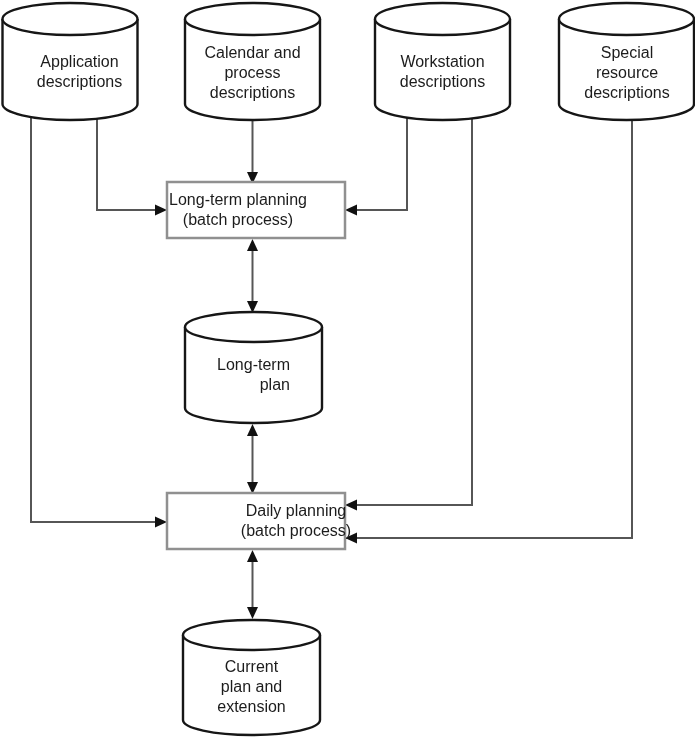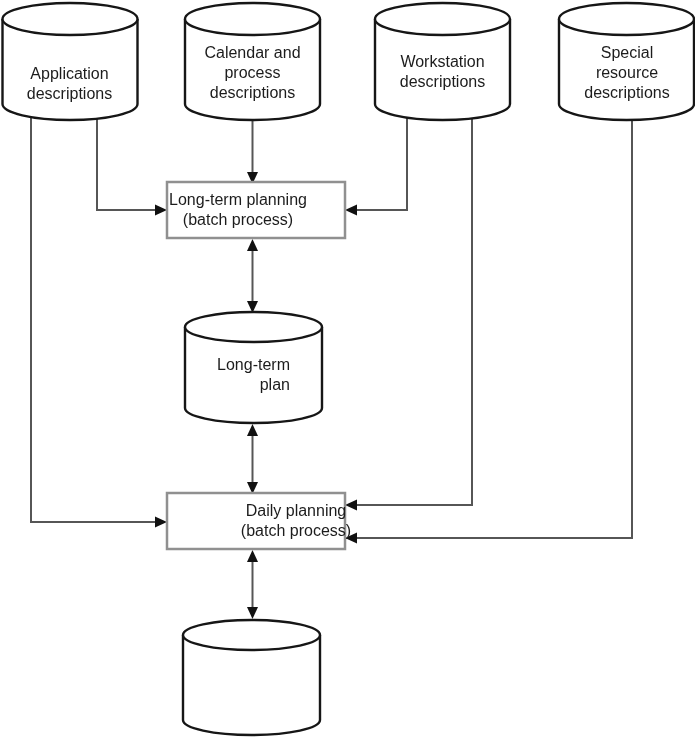--- a/index.html
+++ b/index.html
@@ -122,21 +122,21 @@
     </g>
     <g>
       <path class="cyl" d="M183 635 V720 A68.5 15 0 0 0 320 720 V635"></path>
       <ellipse class="cyl" cx="251.5" cy="635" rx="68.5" ry="15"></ellipse>
     </g>
 
     <rect class="procbox" x="167" y="182" width="178" height="56"></rect>
     <rect class="procbox" x="167" y="493" width="178" height="56"></rect>
   </svg>
 
-  <div class="label" style="left:2px; top:33px; width:135px; height:78px;margin-top:12px;">Application
+  <div class="label" style="left:12px; top:33px; width:135px; height:78px;">Application
 descriptions</div>
 
   <div class="label" style="left:185px; top:32px; width:135px; height:82px;">Calendar and
 process
 descriptions</div>
 
   <div class="label" style="left:375px; top:33px; width:135px; height:78px;">Workstation
 descriptions</div>
 
   <div class="label" style="left:559px; top:32px; width:136px; height:82px;">Special
@@ -145,13 +145,16 @@
 
   <div class="label" style="left:167px; top:182px; width:142px; height:56px;">Long-term planning
 (batch process)</div>
 
   <div class="label" style="left:185px; top:340px; width:137px; height:70px;text-align:right;">Long-term
 plan</div>
 
   <div class="label" style="left:167px; top:493px; width:178px; height:56px;margin-left:40px;">Daily planning
 (batch process)</div>
 
+  <div class="label" style="left:183px; top:645px; width:137px; height:84px;">Current
+plan and
+extension</div>
 </div>
 
 </body></html>

